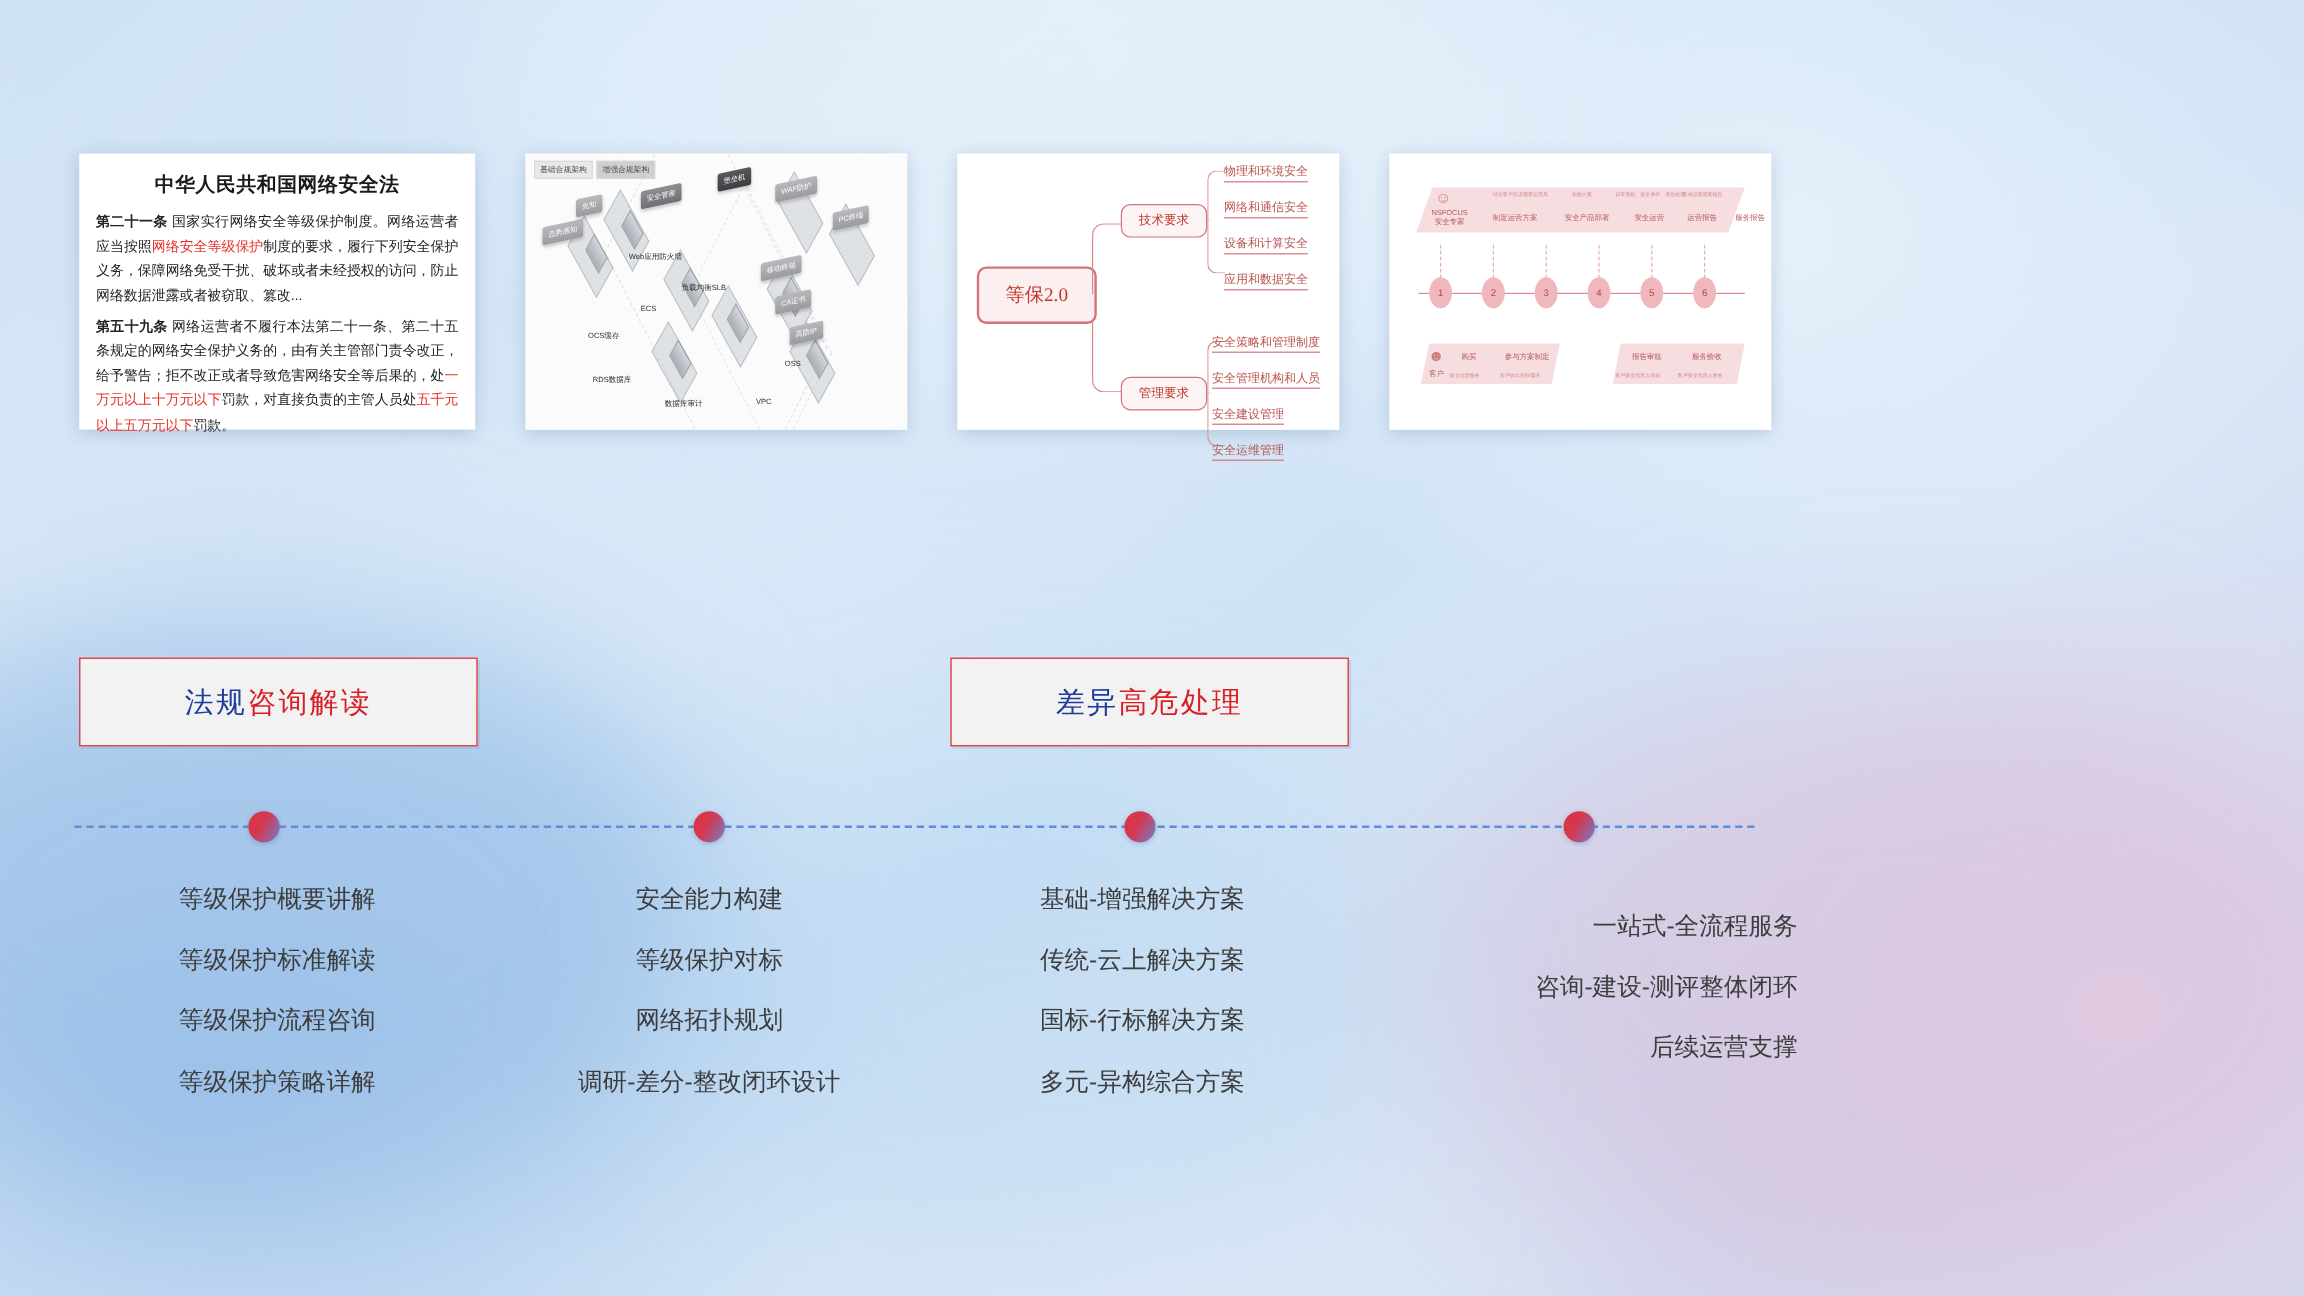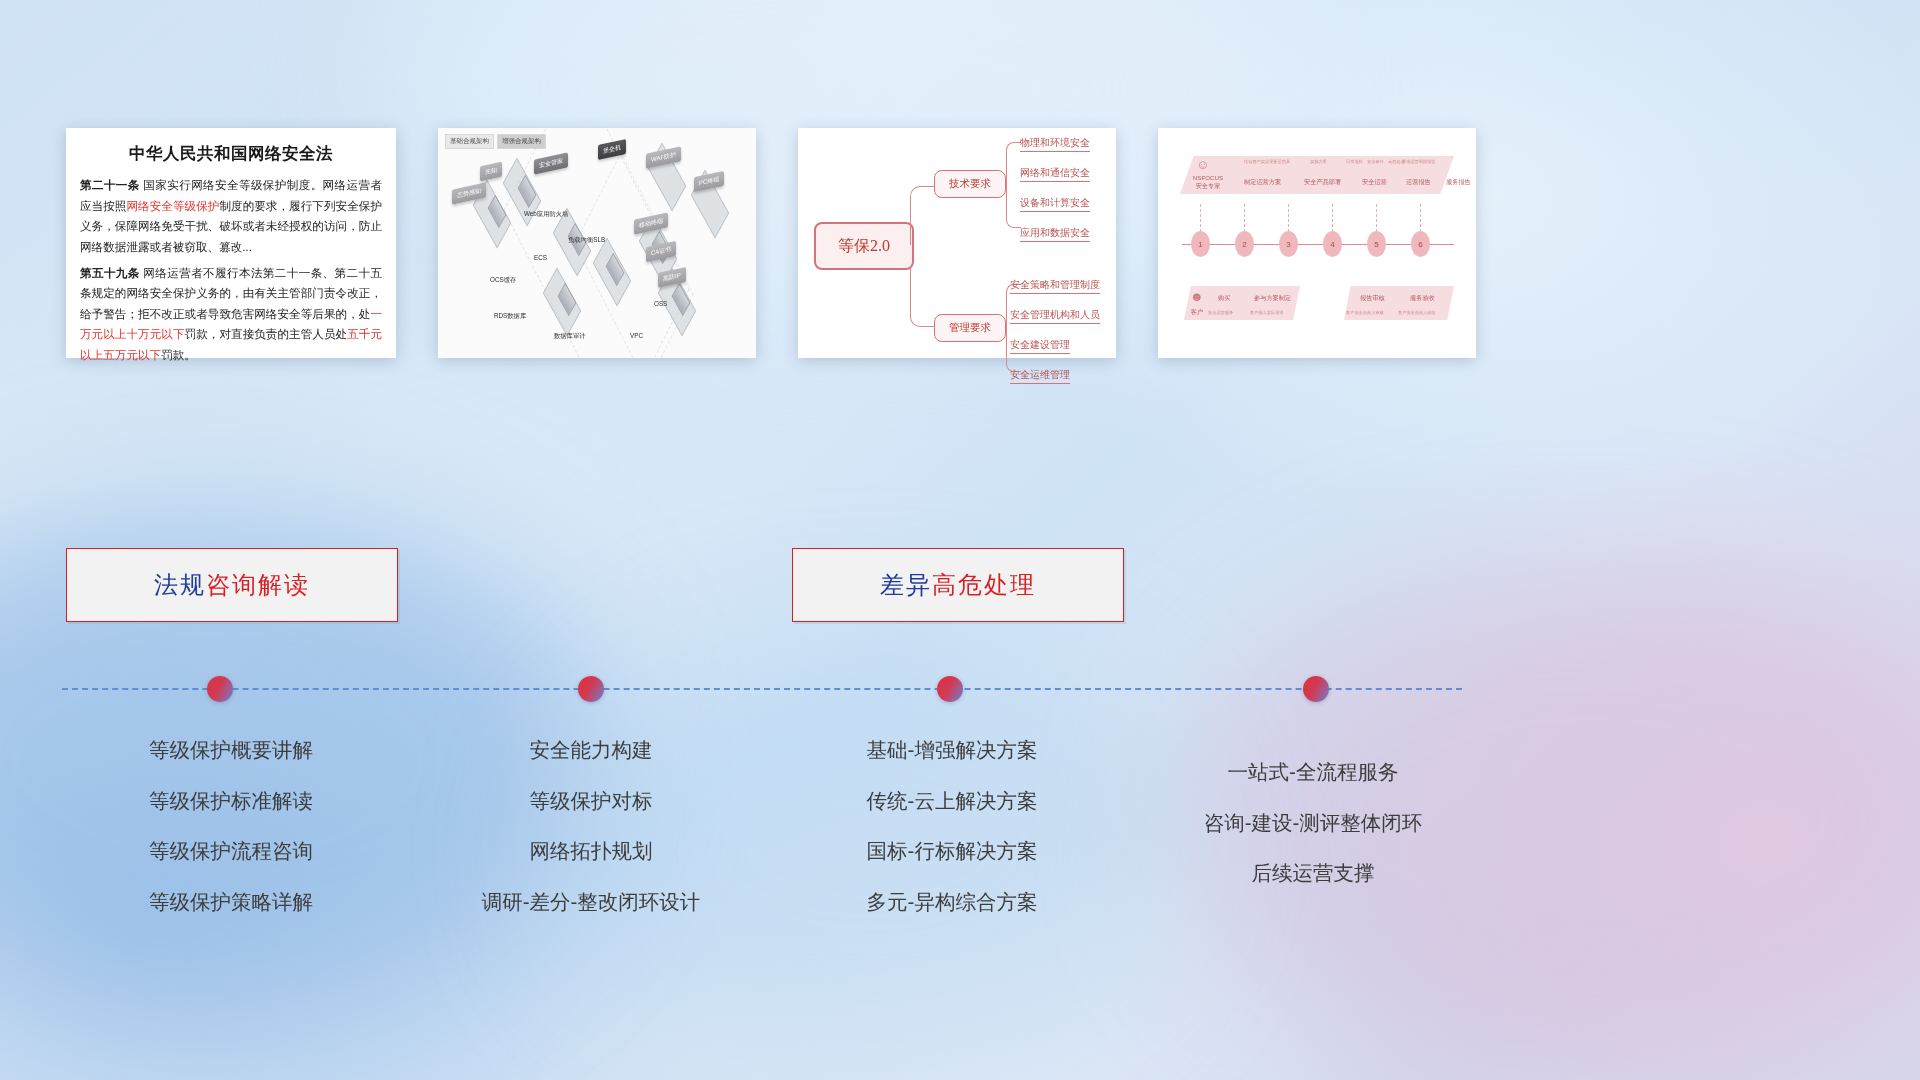--- a/index.html
+++ b/index.html
@@ -94,21 +94,21 @@
   .tl-line{position:absolute;left:62px;top:688px;width:1400px;height:0;
            border-top:2.5px dashed #5f8ed6;}
   .tl-dot{position:absolute;top:676px;width:26px;height:26px;border-radius:50%;
           background:linear-gradient(120deg,#e02f3c 0%,#d23a52 45%,#6f7fd1 100%);
           box-shadow:0 1px 4px rgba(60,80,140,.3);}
   .d1{left:207px;}.d2{left:578px;}.d3{left:937px;}.d4{left:1303px;}
 
   
   .cols{position:absolute;left:0;top:740px;width:1920px;}
   .col{position:absolute;width:370px;text-align:center;}
-  .c1{left:46px;}.c2{left:406px;}.c3{left:767px;}.c4{left:1128px;}
+  .c1{left:46px;}.c2{left:406px;}.c3{left:767px;}.c4{left:1128px;text-align:right;}
   .li{font-size:20.5px;color:#3d3d3d;line-height:1;margin-bottom:30px;white-space:nowrap;}
 </style>
 </head>
 <body>
 
 <div class="glow g1"></div>
 <div class="glow g2"></div>
 <div class="glow g3"></div>
 <div class="glow g4"></div>
 

